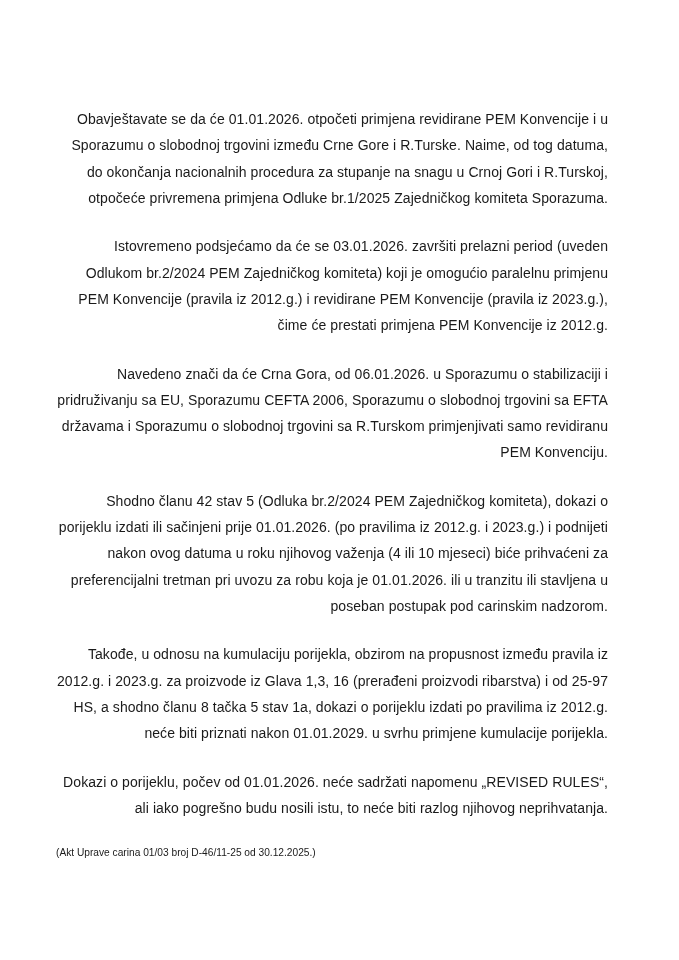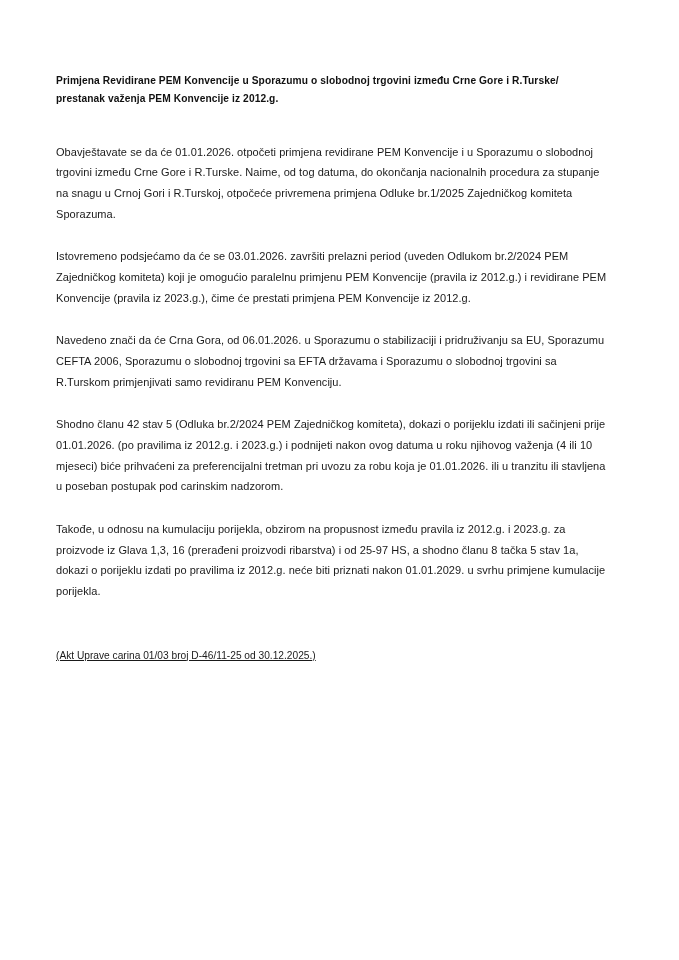--- a/index.html
+++ b/index.html
@@ -27,68 +27,64 @@
   }
   .doc-title {
     font-size: 10.2px;
     font-weight: bold;
     line-height: 1.75;
     color: #111111;
     margin: 0 0 0 0;
     letter-spacing: 0.01em;
   }
   .para {
-    font-size: 11px;
+    font-size: 14px;
     font-weight: normal;
     line-height: 1.88;
     color: #1a1a1a;
     margin: 0;
     letter-spacing: 0.005em;
-    text-align: left;
+    text-align: right;
   }
   .gap-title {
     height: 34px;
   }
   .gap-para {
     height: 22px;
   }
   .note {
     font-size: 10.2px;
     line-height: 1.88;
     color: #1a1a1a;
     margin: 0;
-    text-decoration: underline;
   }
 </style>
 </head>
 <body>
 
 <div class="page">
   <div class="doc-body">
 
-    <h1 class="doc-title">
-      <span>Primjena Revidirane PEM Konvencije u Sporazumu o slobodnoj trgovini između Crne Gore i R.Turske/</span><br>
-      <span>prestanak važenja PEM Konvencije iz 2012.g.</span>
-    </h1>
 
     <div class="gap-title"></div>
 
     <p class="para">Obavještavate se da će 01.01.2026. otpočeti primjena revidirane PEM Konvencije i u Sporazumu o slobodnoj trgovini između Crne Gore i R.Turske. Naime, od tog datuma, do okončanja nacionalnih procedura za stupanje na snagu u Crnoj Gori i R.Turskoj, otpočeće privremena primjena Odluke br.1/2025 Zajedničkog komiteta Sporazuma.</p>
     <div class="gap-para"></div>
 
     <p class="para">Istovremeno podsjećamo da će se 03.01.2026. završiti prelazni period (uveden Odlukom br.2/2024 PEM Zajedničkog komiteta) koji je omogućio paralelnu primjenu PEM Konvencije (pravila iz 2012.g.) i revidirane PEM Konvencije (pravila iz 2023.g.), čime će prestati primjena PEM Konvencije iz 2012.g.</p>
     <div class="gap-para"></div>
 
     <p class="para">Navedeno znači da će Crna Gora, od 06.01.2026. u Sporazumu o stabilizaciji i pridruživanju sa EU, Sporazumu CEFTA 2006, Sporazumu o slobodnoj trgovini sa EFTA državama i Sporazumu o slobodnoj trgovini sa R.Turskom primjenjivati samo revidiranu PEM Konvenciju.</p>
     <div class="gap-para"></div>
 
     <p class="para">Shodno članu 42 stav 5 (Odluka br.2/2024 PEM Zajedničkog komiteta), dokazi o porijeklu izdati ili sačinjeni prije 01.01.2026. (po pravilima iz 2012.g. i 2023.g.) i podnijeti nakon ovog datuma u roku njihovog važenja (4 ili 10 mjeseci) biće prihvaćeni za preferencijalni tretman pri uvozu za robu koja je 01.01.2026. ili u tranzitu ili stavljena u poseban postupak pod carinskim nadzorom.</p>
     <div class="gap-para"></div>
 
     <p class="para">Takođe, u odnosu na kumulaciju porijekla, obzirom na propusnost između pravila iz 2012.g. i 2023.g. za proizvode iz Glava 1,3, 16 (prerađeni proizvodi ribarstva) i od 25-97 HS, a shodno članu 8 tačka 5 stav 1a, dokazi o porijeklu izdati po pravilima iz 2012.g. neće biti priznati nakon 01.01.2029. u svrhu primjene kumulacije porijekla.</p>
     <div class="gap-para"></div>
 
+    <p class="para">Dokazi o porijeklu, počev od 01.01.2026. neće sadržati napomenu „REVISED RULES“, ali iako pogrešno budu nosili istu, to neće biti razlog njihovog neprihvatanja.</p>
     <div class="gap-para"></div>
 
     <p class="note">(Akt Uprave carina 01/03 broj D-46/11-25 od 30.12.2025.)</p>
 
   </div>
 </div>
 
 </body></html>

